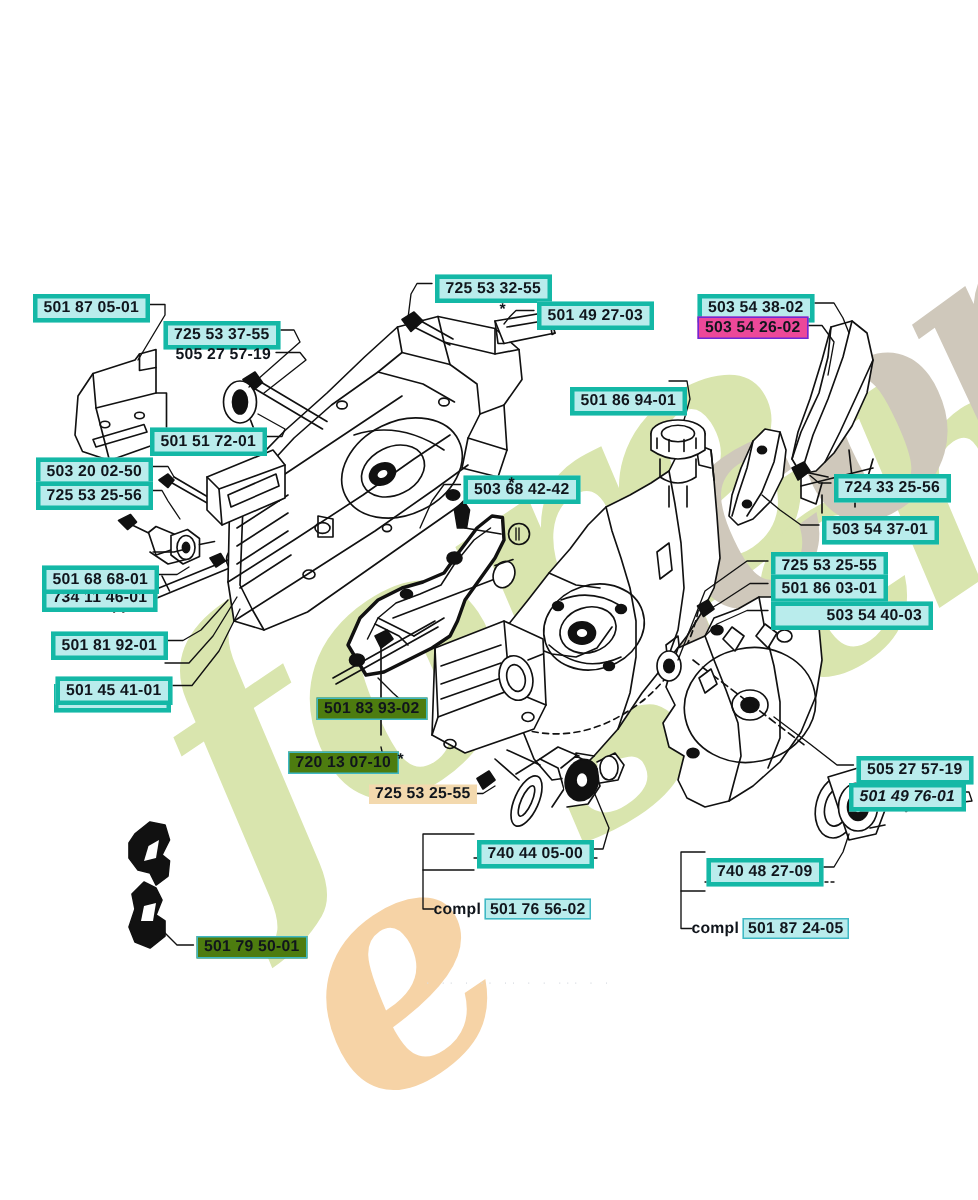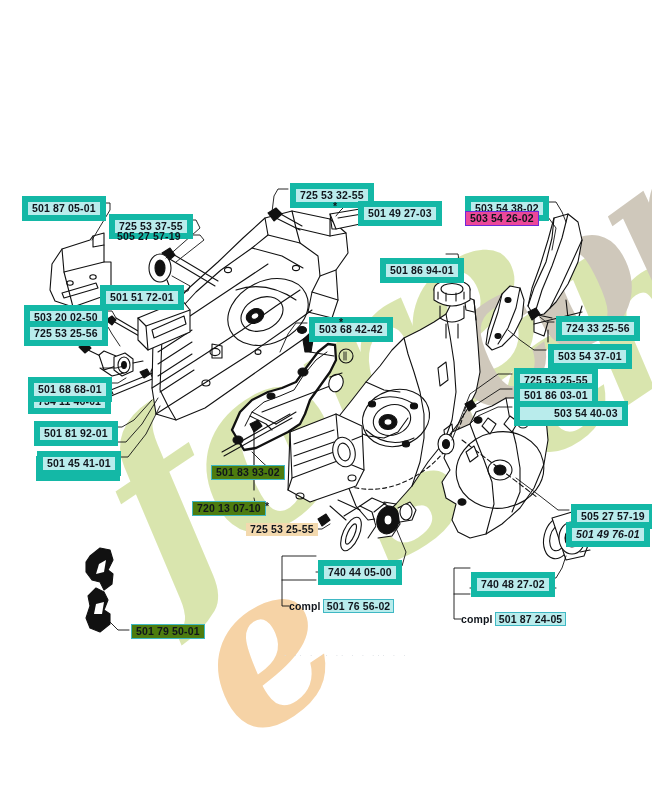--- a/index.html
+++ b/index.html
@@ -75,21 +75,21 @@
     position:absolute;
     z-index:4;
     font-size:10.5px;
     font-weight:700;
     letter-spacing:0.15px;
     color:#10151c;
     white-space:nowrap;
     padding:1px 4px 1px 4px;
     line-height:11px;
     background:#b9ecec;
-    border:6px solid #14b8a6;
+    border:3px solid #14b8a6;
     box-sizing:border-box;
   }
   .lbl.plain{
     background:transparent;
     border:1px solid transparent;
   }
   .lbl.hl{
     background:#ec4899;
     border:1px solid #6d28d9;
   }
@@ -511,21 +511,21 @@
     <div class="lbl" style="left:514px;top:368px;">725 53 25-55</div>
     <div class="lbl" style="left:514px;top:383px;">501 86 03-01</div>
     <div class="lbl" style="left:514px;top:401px;padding-left:34px;">503 54 40-03</div>
 
     <div class="lbl wmtint" style="left:211px;top:465px;">501 83 93-02</div>
     <div class="lbl wmtint" style="left:192px;top:501px;">720 13 07-10</div>
     <div class="lbl wmtint2" style="left:246px;top:523px;">725 53 25-55</div>
     <div class="lbl" style="left:318px;top:560px;">740 44 05-00</div>
     <div class="lbl" style="left:571px;top:504px;">505 27 57-19</div>
     <div class="lbl" style="left:566px;top:522px;font-style:italic;">501 49 76-01</div>
-    <div class="lbl" style="left:471px;top:572px;">740 48 27-02</div>
+    <div class="lbl" style="left:471px;top:572px;">740 48 27-09</div>
     <div class="lbl wmtint" style="left:131px;top:624px;">501 79 50-01</div>
 
     <div class="lbl compl" style="left:289px;top:600px;">
       <span>compl</span><span class="num">501 76 56-02</span>
     </div>
     <div class="lbl compl" style="left:461px;top:613px;">
       <span>compl</span><span class="num">501 87 24-05</span>
     </div>
 
     <div class="footnote" style="left:265px;top:500px;">*</div>

